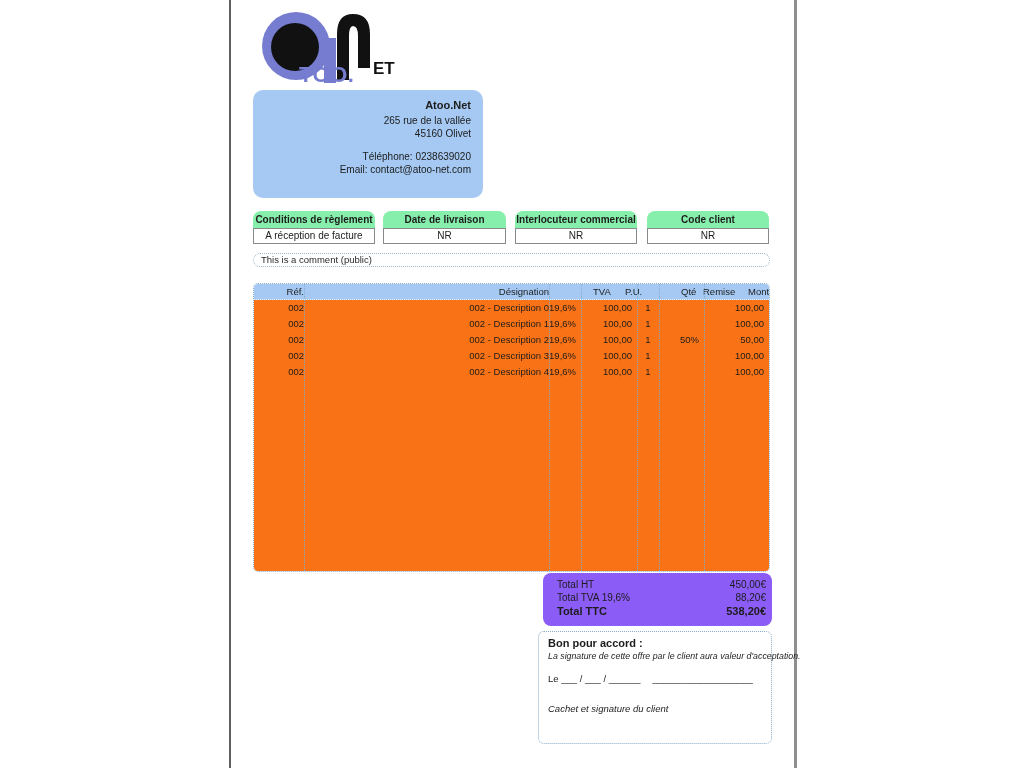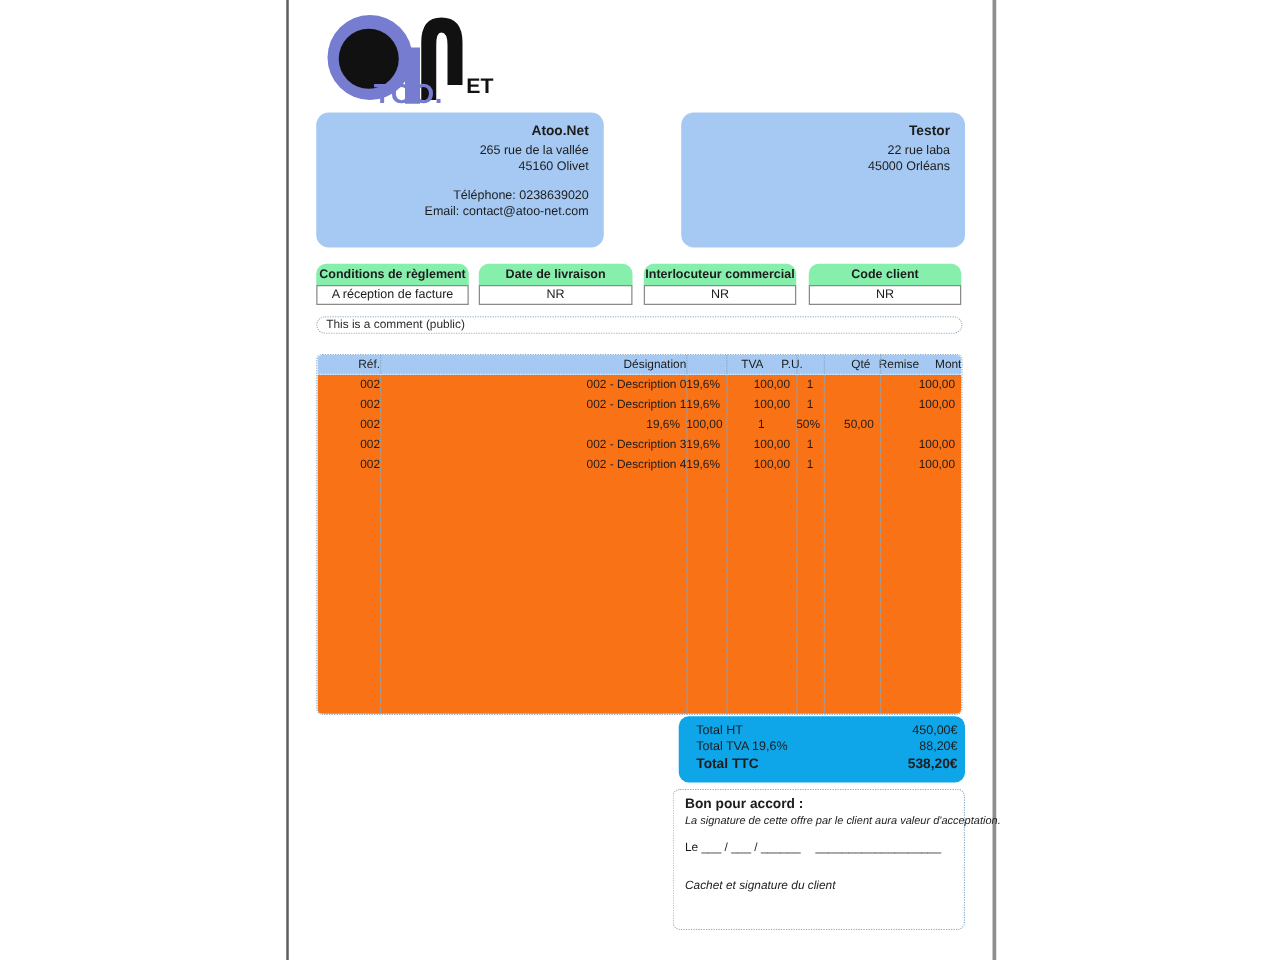--- a/index.html
+++ b/index.html
@@ -51,21 +51,21 @@
   .a-r { text-align: right; padding-right: 5px; }
   .a-c { text-align: center; }
   .th.a-c { padding: 0; margin-left: 44px; }
   .td { overflow: hidden; white-space: nowrap; }
   .vlines { position: absolute; left: 0; top: 0; width: 100%; height: 289px; pointer-events: none; }
   .vline { position: absolute; top: 0; bottom: 0; width: 0; border-left: 1px dotted #84abca; }
   .vl0 { left: 50px; }  .vl1 { left: 295px; } .vl2 { left: 327px; }
   .vl3 { left: 383px; } .vl4 { left: 405px; } .vl5 { left: 450px; }
 
   
-  .totals { position: absolute; left: 312px; top: 573px; width: 229px; height: 53px; background: #0ea5e9; border-radius: 8px; padding: 5px 6px 0 14px; }
+  .totals { position: absolute; left: 312px; top: 573px; width: 229px; height: 53px; background: #8b5cf6; border-radius: 8px; padding: 5px 6px 0 14px; }
   .total-row { display: flex; font-size: 10px; line-height: 13px; }
   .total-row .tl { flex: 1; }
   .total-row .tv { text-align: right; }
   .total-row.bold { font-weight: bold; font-size: 11px; line-height: 14px; }
 
   
   .sign { position: absolute; left: 307px; top: 631px; width: 234px; height: 113px; border: 1px dotted #84abca; border-radius: 6px; padding: 4px 9px; }
   .sign .s-title { font-size: 11px; font-weight: bold; line-height: 14px; }
   .sign .s-note { font-size: 8.8px; font-style: italic; line-height: 12px; white-space: nowrap; }
   .sign .s-date { font-size: 9.5px; margin-top: 10px; line-height: 13px; }
@@ -90,25 +90,20 @@
 
     <div class="addr addr-left">
       <div class="name">Atoo.Net</div>
       <div>265 rue de la vallée</div>
       <div>45160 Olivet</div>
       <div class="gap"></div>
       <div>Téléphone: 0238639020</div>
       <div>Email: contact@atoo-net.com</div>
     </div>
 
-    <div class="addr addr-right">
-      <div class="name">Testor</div>
-      <div>22 rue laba</div>
-      <div>45000 Orléans</div>
-    </div>
 
     <div class="info-box ib0">
       <div class="lbl">Conditions de règlement</div>
       <div class="val">A réception de facture</div>
     </div>
     <div class="info-box ib1">
       <div class="lbl">Date de livraison</div>
       <div class="val">NR</div>
     </div>
     <div class="info-box ib2">
@@ -146,20 +141,21 @@
             <div class="td a-l">002</div>
             <div class="td a-l">002 - Description 1</div>
             <div class="td a-r">19,6%</div>
             <div class="td a-r">100,00</div>
             <div class="td a-c">1</div>
             <div class="td a-r"></div>
             <div class="td a-r">100,00</div>
           </div>
           <div class="trow">
             <div class="td a-l">002</div>
+            <div class="td a-l">002 - Description 2</div>
             <div class="td a-r">19,6%</div>
             <div class="td a-r">100,00</div>
             <div class="td a-c">1</div>
             <div class="td a-r">50%</div>
             <div class="td a-r">50,00</div>
           </div>
           <div class="trow">
             <div class="td a-l">002</div>
             <div class="td a-l">002 - Description 3</div>
             <div class="td a-r">19,6%</div>

